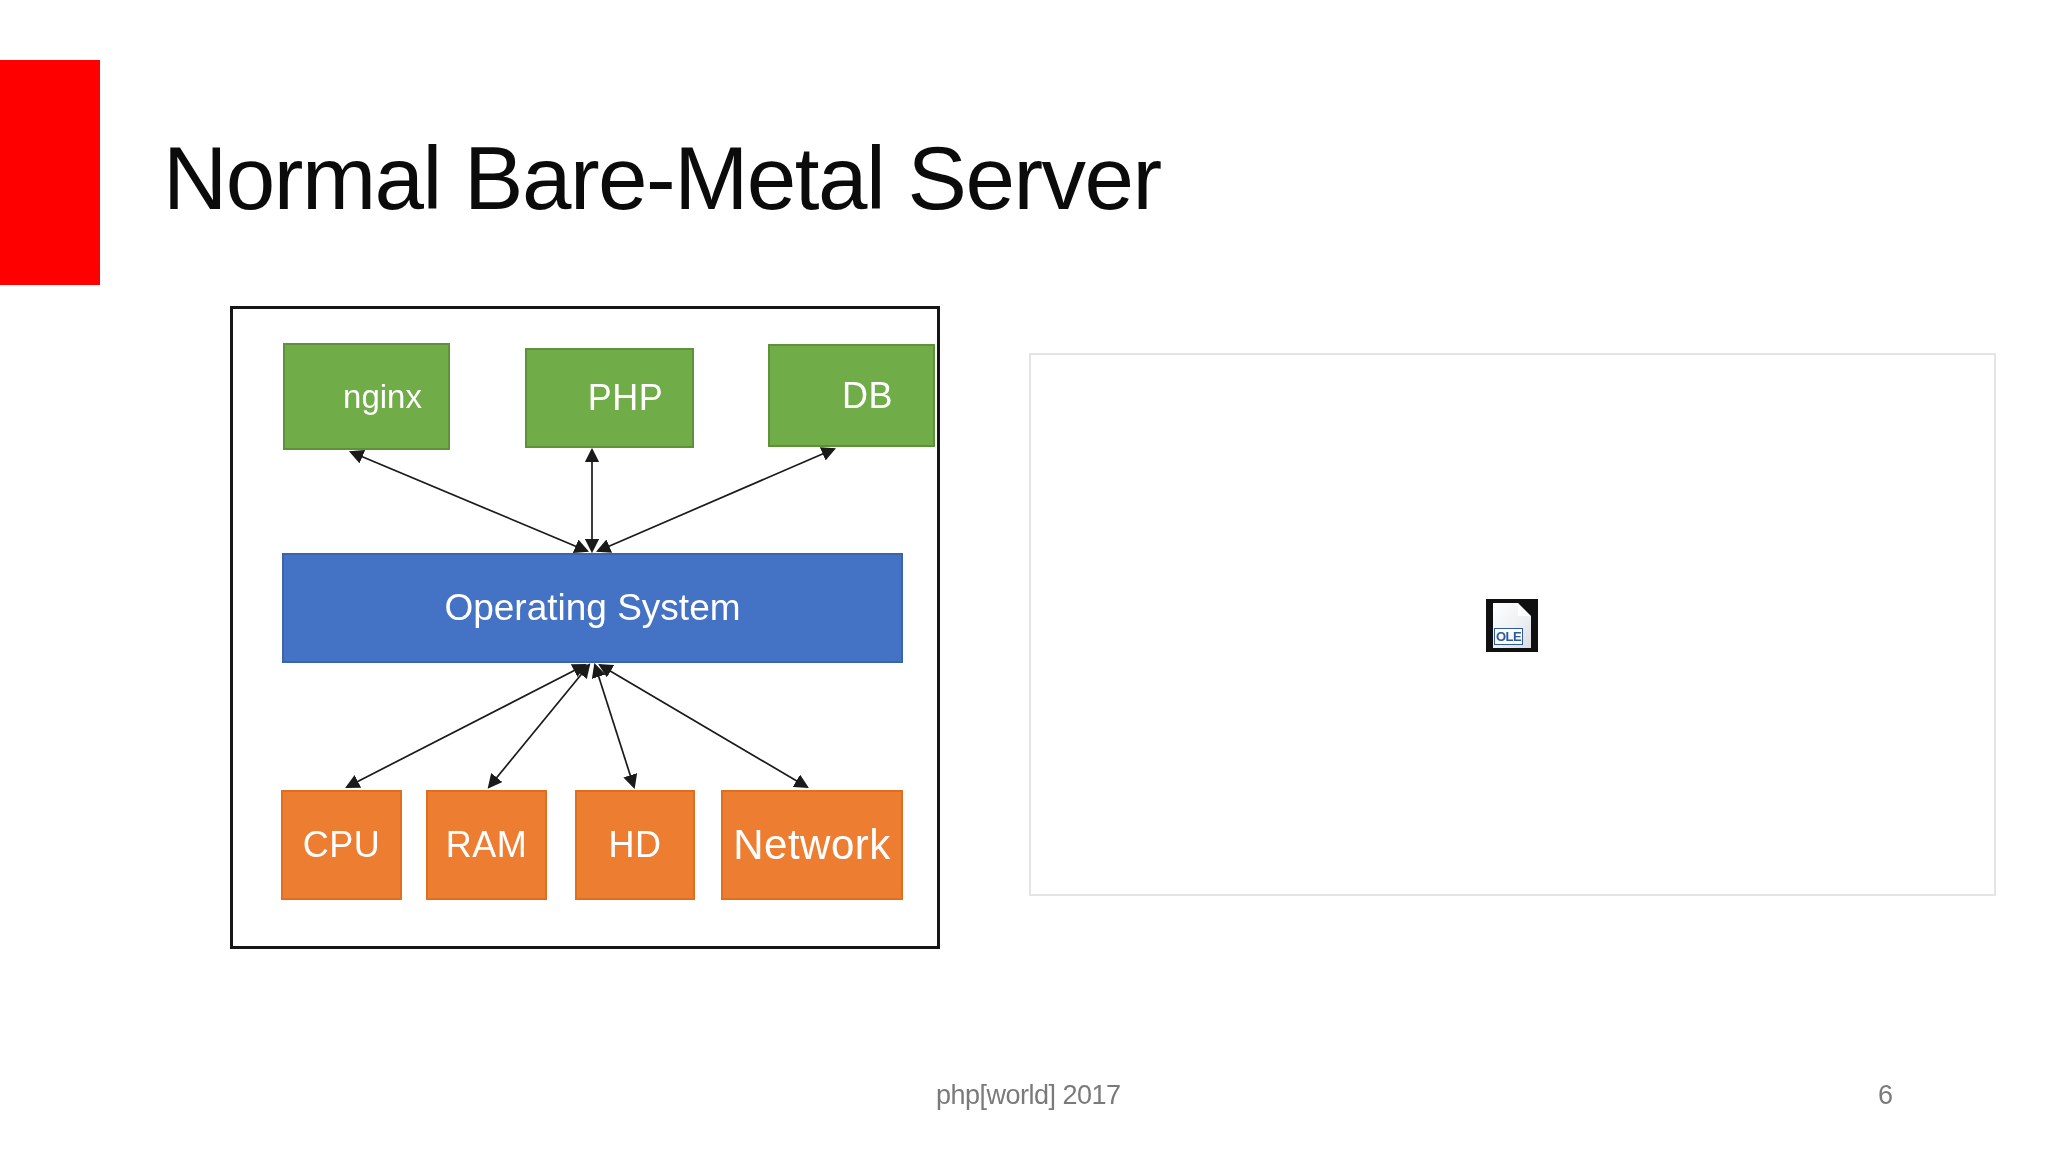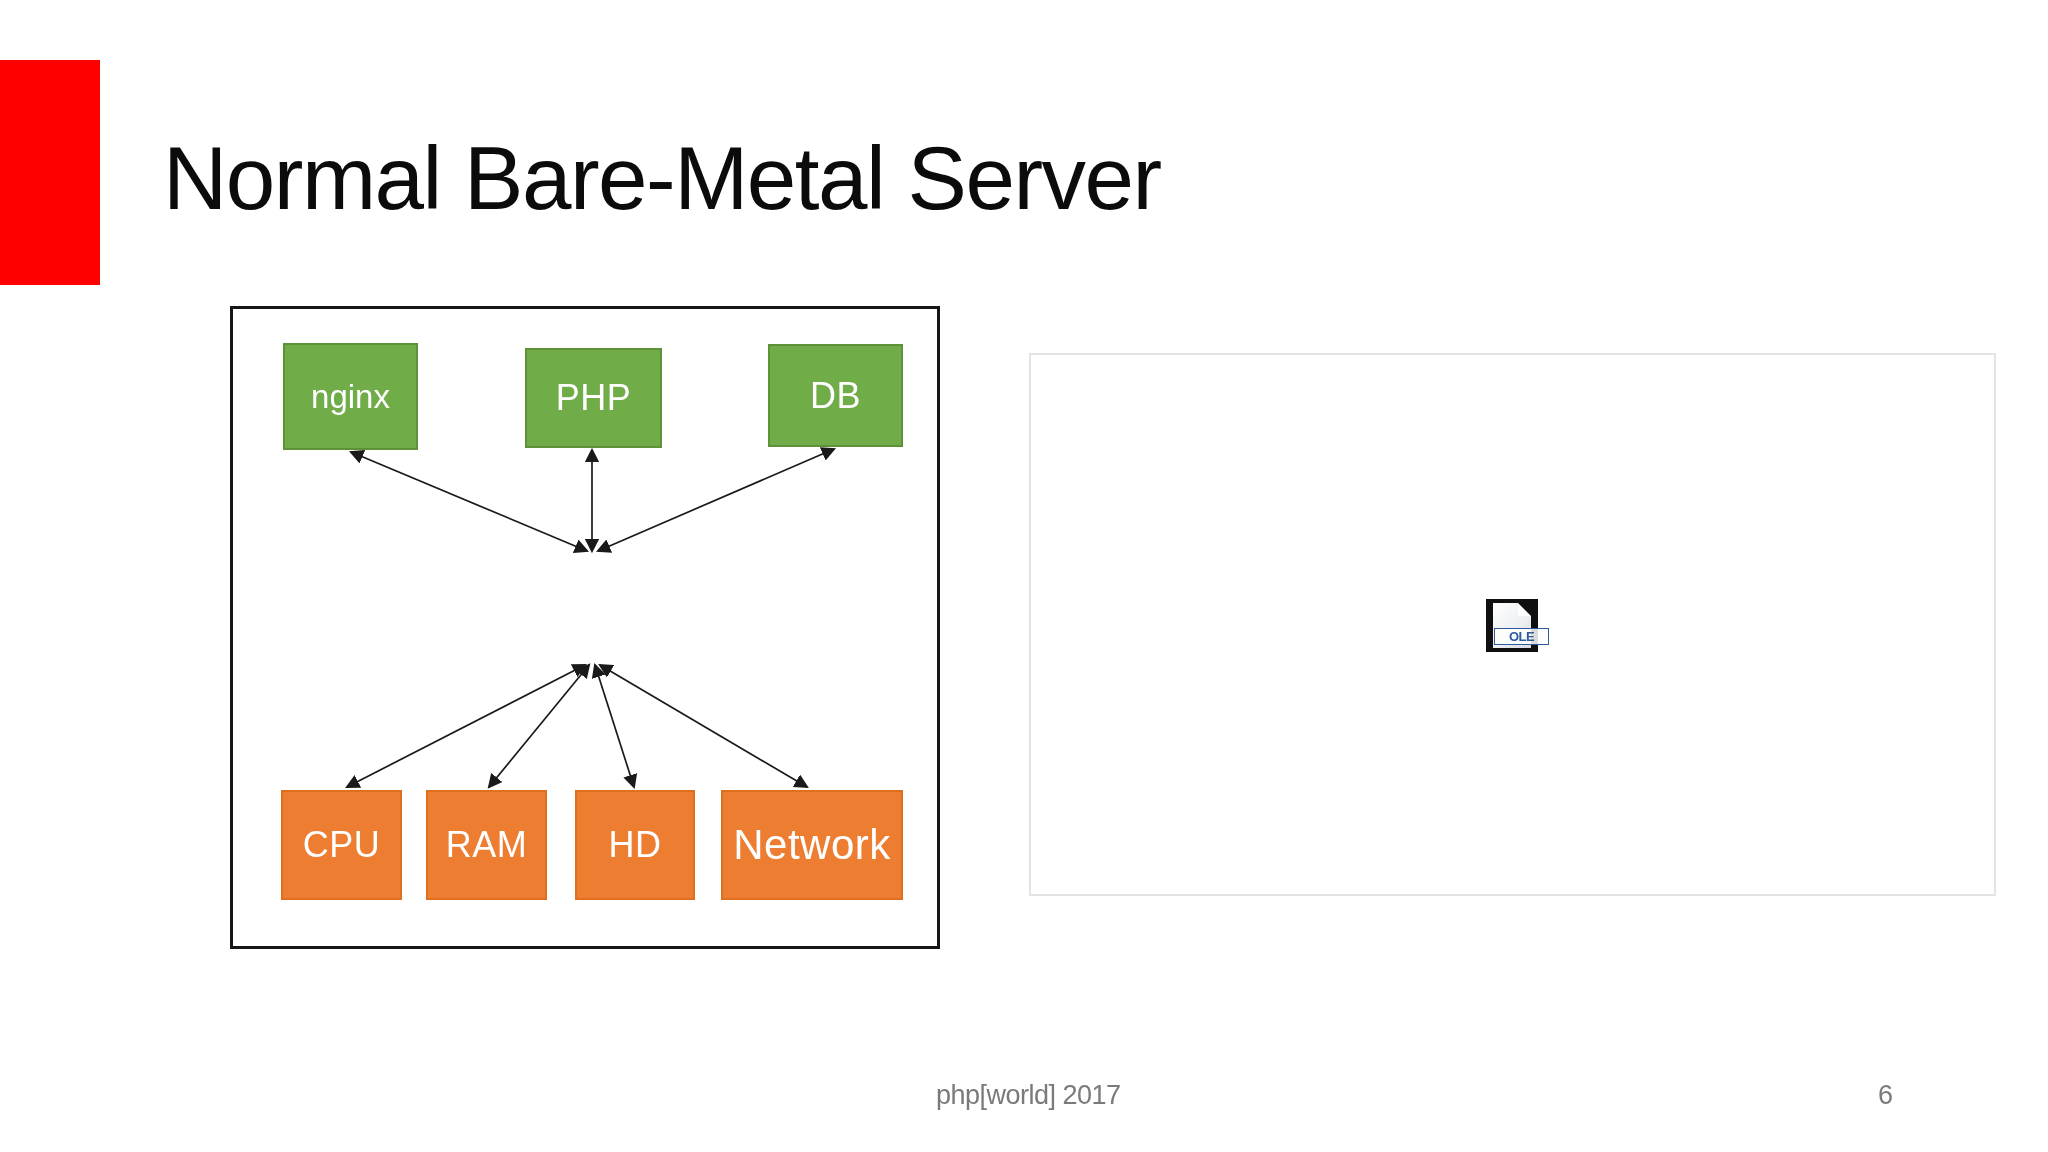--- a/index.html
+++ b/index.html
@@ -36,21 +36,21 @@
   }
   .diagram svg.arrows { position: absolute; left: 0; top: 0; width: 704px; height: 637px; }
 
   .node {
     position: absolute;
     display: flex; align-items: center; justify-content: center;
     color: #ffffff;
     font-size: 36px;
     letter-spacing: 0.5px;
   }
-  .node.app      { background: #70ac47; border: 2px solid #5e9138; }
+  .node.app      { background: #70ac47; border: 2px solid #5e9138; padding-left: 32px; }
   .node.os       { background: #4472c4; border: 2px solid #3c64ad; }
   .node.hardware { background: #ed7d31; border: 2px solid #dd6f1f; }
 
   .node-nginx   { left: 50px;  top: 34px;  width: 131px; height: 103px; font-size: 33px; letter-spacing: 0; }
   .node-php     { left: 292px; top: 39px;  width: 133px; height: 96px; }
   .node-db      { left: 535px; top: 35px;  width: 131px; height: 99px; }
   .node-os      { left: 49px;  top: 244px; width: 617px; height: 106px; font-size: 37px; letter-spacing: 0; }
   .node-cpu     { left: 48px;  top: 481px; width: 117px; height: 106px; }
   .node-ram     { left: 193px; top: 481px; width: 117px; height: 106px; }
   .node-hd      { left: 342px; top: 481px; width: 116px; height: 106px; }
@@ -85,21 +85,21 @@
     width: 0; height: 0;
     border-left: 12px solid transparent;
     border-bottom: 12px solid #b7bcc4;
   }
   .ole-label {
     position: absolute; left: 1px; bottom: 3px;
     font-size: 13px; font-weight: bold; line-height: 1;
     color: #2d5b9e;
     border: 1px solid #2d5b9e;
     background: rgba(255,255,255,0.85);
-    padding: 1px 14px;
+    padding: 1px 1px;
     letter-spacing: -0.5px;
   }
 
   
   .footer-text, .page-number {
     top: 1080px;
     font-size: 27px;
     letter-spacing: -0.5px;
     color: #7a7a7a;
   }
@@ -134,20 +134,23 @@
   <div class="node app node-nginx">
     <span>nginx</span>
   </div>
   <div class="node app node-php">
     <span>PHP</span>
   </div>
   <div class="node app node-db">
     <span>DB</span>
   </div>
 
+  <div class="node os node-os">
+    <span>Operating System</span>
+  </div>
 
   <div class="node hardware node-ram">
     <span>RAM</span>
   </div>
   <div class="node hardware node-cpu">
     <span>CPU</span>
   </div>
   <div class="node hardware node-hd">
     <span>HD</span>
   </div>

